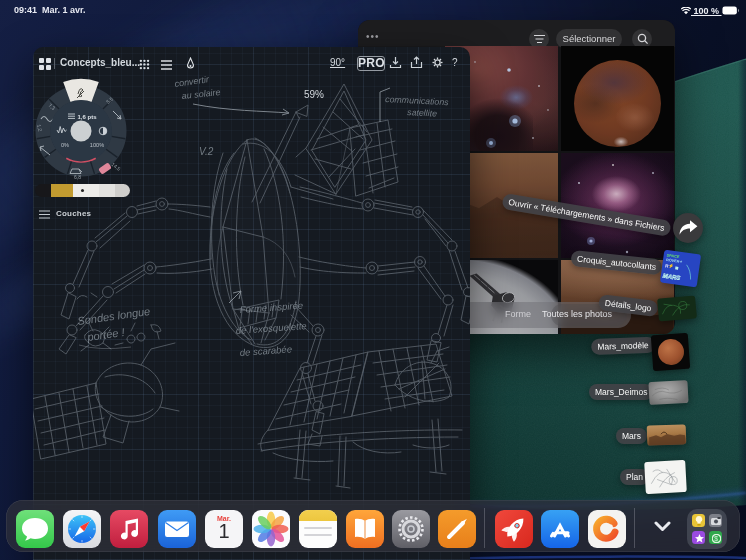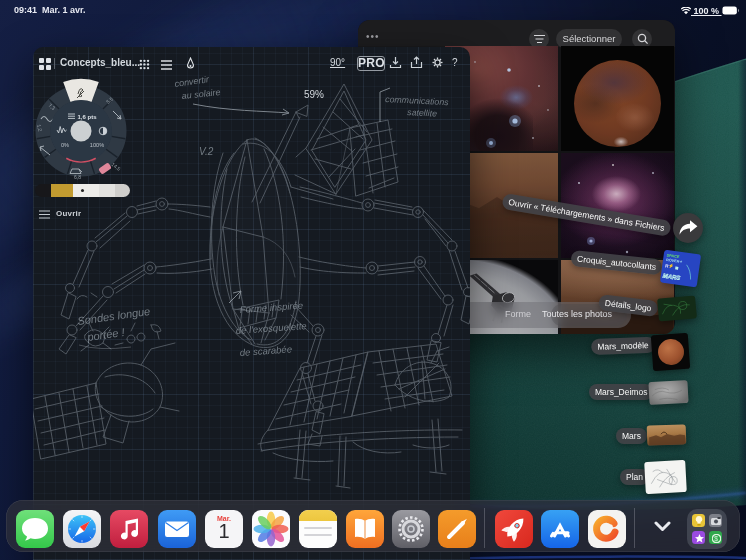--- a/index.html
+++ b/index.html
@@ -442,21 +442,21 @@
     <div class="abs" style="left:80px;top:0;width:15px;height:13px;background:#cfcecb;"></div>
     <div class="abs" style="left:46px;top:5px;width:3px;height:3px;border-radius:50%;background:#222;"></div>
   </div>
   <svg class="abs" style="left:6px;top:162.5px" width="11" height="9">
       <g stroke="#c3c9cf" stroke-width="1.2">
         <line x1="0" y1="1" x2="11" y2="1"></line>
         <line x1="0" y1="4.5" x2="11" y2="4.5"></line>
         <line x1="0" y1="8" x2="11" y2="8"></line>
       </g>
     </svg>
-  <div class="abs" style="left:23px;top:162px;color:#ccd1d6;font-size:8px;font-weight:bold;letter-spacing:.2px;">Ouvrir</div>
+  <div class="abs" style="left:23px;top:162px;color:#ccd1d6;font-size:8px;font-weight:bold;letter-spacing:.2px;">Couches</div>
 </div>
 
 <div class="abs" style="left:673px;top:213px;width:30px;height:30px;border-radius:50%;background:#3a3a3c;box-shadow:0 2px 8px rgba(0,0,0,.4);"></div>
 <svg class="abs" style="left:679px;top:220px" width="19" height="16" viewBox="0 0 19 16">
   <path d="M11,0.2 L18.4,6.2 L11,12.2 L11,8.6 C5.8,8.6 2.6,10.8 0.6,14.8 C0.6,8.4 4.2,4.1 11,3.7 Z" fill="#fff"></path>
 </svg>
 
 <div class="pill" style="left:504px;top:193px;transform:rotate(9.5deg);transform-origin:0 0;font-size:8.5px;">Ouvrir « Téléchargements » dans Fichiers</div>
 <div class="pill" style="left:572px;top:250px;transform:rotate(6deg);transform-origin:0 0;">Croquis_autocollants</div>
 <div class="thumb" style="left:662px;top:252px;width:37px;height:33px;background:#2745c2;transform:rotate(8deg);">

